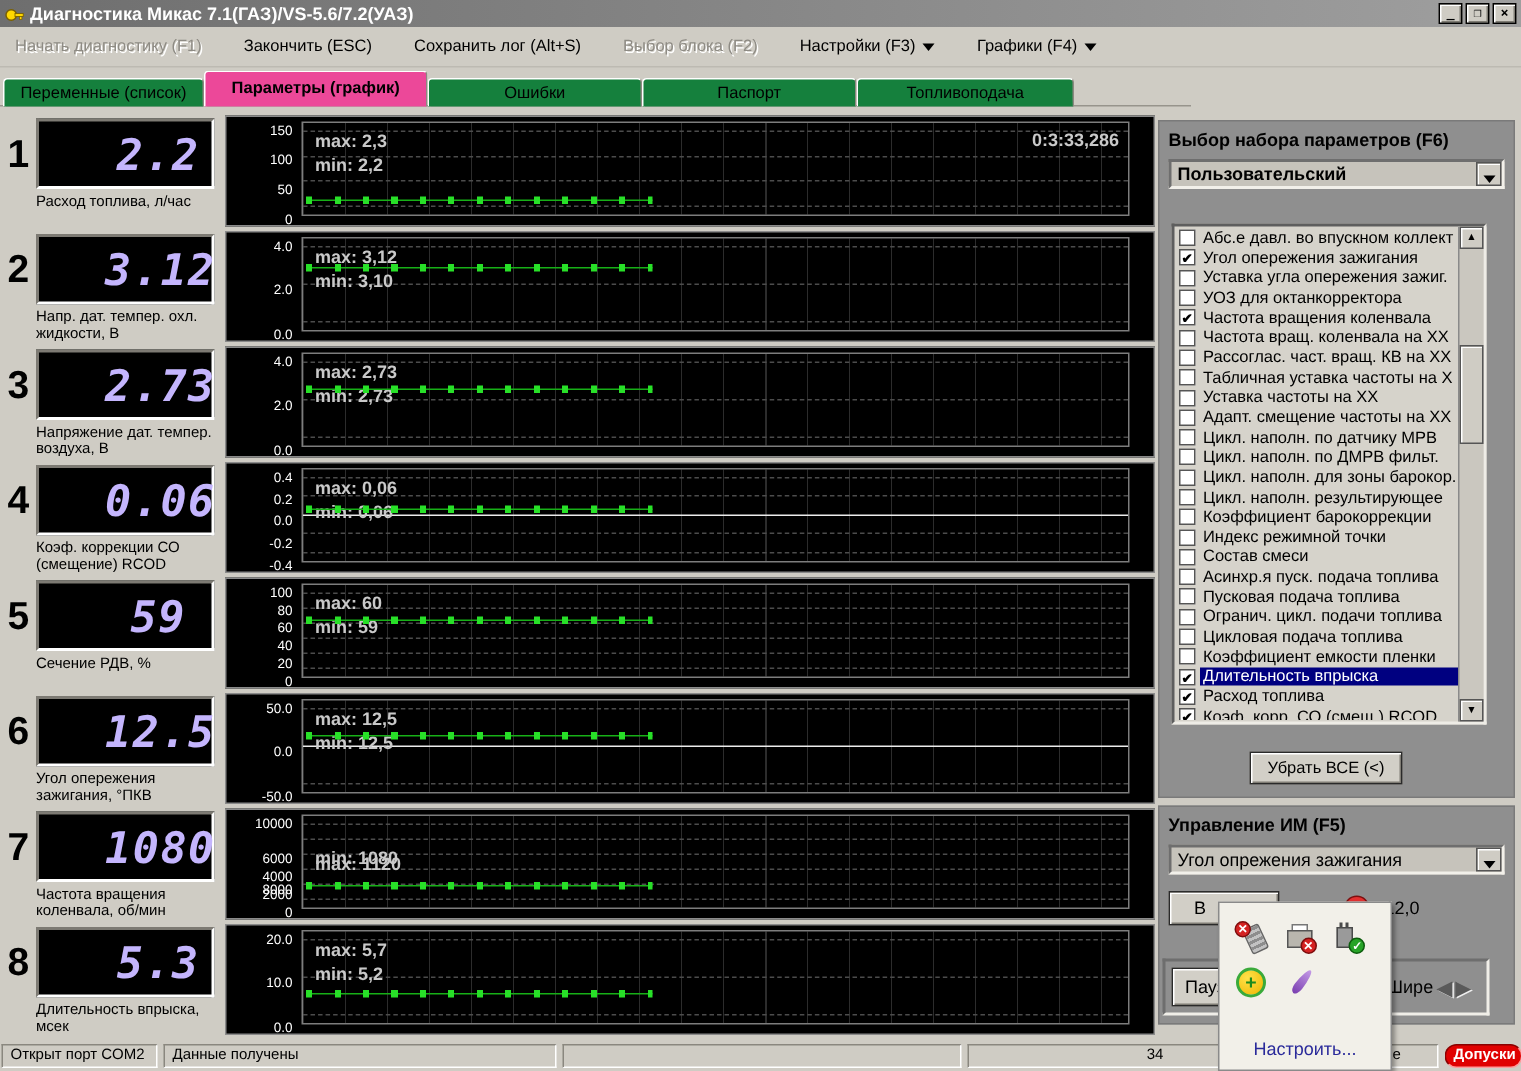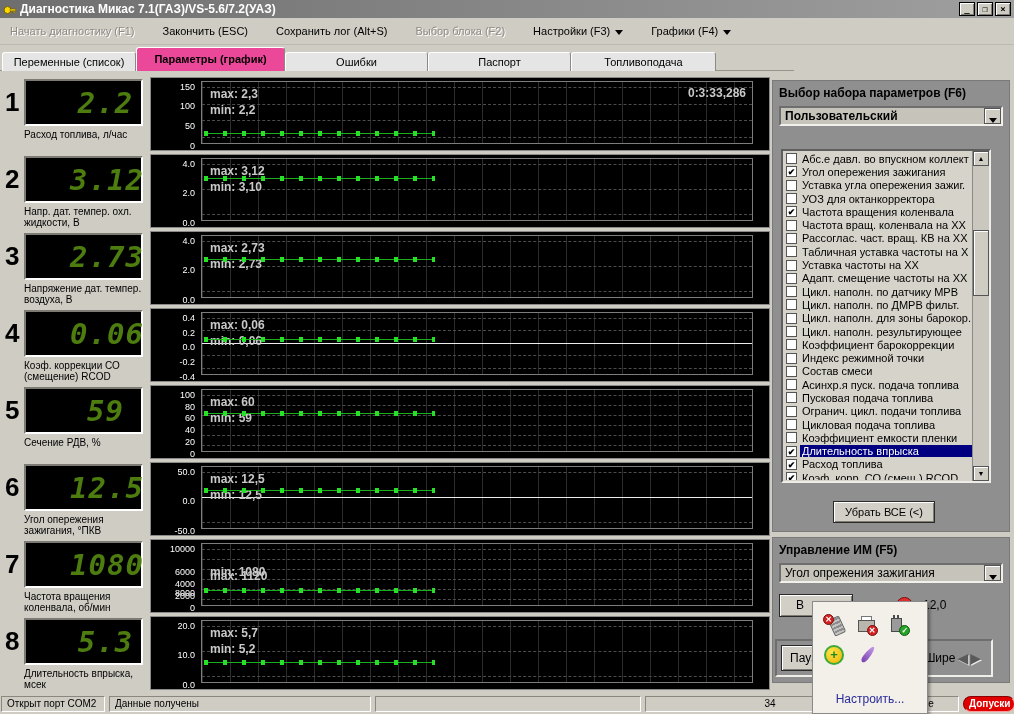--- a/index.html
+++ b/index.html
@@ -17,36 +17,36 @@
   
   #menubar{position:absolute;left:0;top:18px;width:1014px;height:27px;background:#cfccc4;
     display:flex;align-items:center;font-size:11px;border-bottom:1px solid #bdbab2;box-sizing:border-box;padding-left:10px;}
   .menu-item{margin-right:28px;white-space:nowrap;cursor:default;}
   .menu-item.disabled{color:#8e8b84;text-shadow:1px 1px 0 #fff;}
   .menu-arrow{display:inline-block;width:0;height:0;border-left:4px solid transparent;
     border-right:4px solid transparent;border-top:5px solid #000;margin-left:5px;vertical-align:middle;}
 
   
   #tabbar{position:absolute;left:2px;top:46px;height:25px;display:flex;align-items:flex-end;font-size:11px;z-index:3;}
-  .tab{height:19px;line-height:19px;text-align:center;background:#e5e5e5;
+  .tab{height:19px;line-height:19px;text-align:center;background:#15803d;
     border:1px solid #8c8981;border-bottom:none;border-top-color:#fff;border-left-color:#fff;
     border-top-left-radius:3px;border-top-right-radius:3px;box-sizing:border-box;cursor:default;white-space:nowrap;overflow:hidden;}
   .tab.active{font-weight:bold;height:24px;line-height:22px;background:#ec4899;}
   #tabline{position:absolute;left:0;top:70px;width:794px;border-top:1px solid #97948c;}
 
   
   #rows{position:absolute;left:0;top:77px;width:770px;}
   .chrow{display:flex;height:74px;margin-bottom:3px;}
   .readout{width:148px;position:relative;background:#cfccc4;flex:none;}
   .idx{position:absolute;left:5px;top:10px;font-size:26px;font-weight:bold;}
   .lcd{position:absolute;left:24px;top:2px;width:119px;height:47px;background:#000;
     border:2px solid;border-color:#7d7a73 #ffffff #ffffff #7d7a73;box-sizing:border-box;}
   .lcdval{position:absolute;left:0;right:0;top:5px;text-align:center;
     font-family:"DejaVu Sans Mono",monospace;font-style:italic;font-weight:bold;
-    font-size:29px;color:#4d7c0f;letter-spacing:1px;padding-left:44px;}
+    font-size:29px;color:#c4b5fd;letter-spacing:1px;padding-left:44px;}
   .cap{position:absolute;left:24px;top:53px;width:122px;font-size:10px;line-height:10.5px;}
 
   .gpanel{position:relative;flex:1;background:#000;border:1px solid #8a8a8a;margin-left:2px;box-sizing:border-box;}
   .plot{position:absolute;left:50px;top:3px;right:16px;bottom:6px;border:1px solid #7d7d7d;
     background-image:repeating-linear-gradient(90deg,rgba(110,110,110,.40) 0 1px,transparent 1px 28px);}
   .tick{position:absolute;left:0;width:44px;text-align:right;color:#fff;font-size:9px;transform:translateY(-50%);}
   .gridline{position:absolute;left:0;right:0;border-top:1px dashed #4c4c4c;}
   .zeroline{position:absolute;left:0;right:0;height:1px;background:#ececec;}
   .maxmin{position:absolute;left:8px;color:#c9c9c9;font-weight:bold;font-size:12px;white-space:nowrap;}
   .ts{position:absolute;right:6px;top:4px;color:#c9c9c9;font-weight:bold;font-size:12px;}

